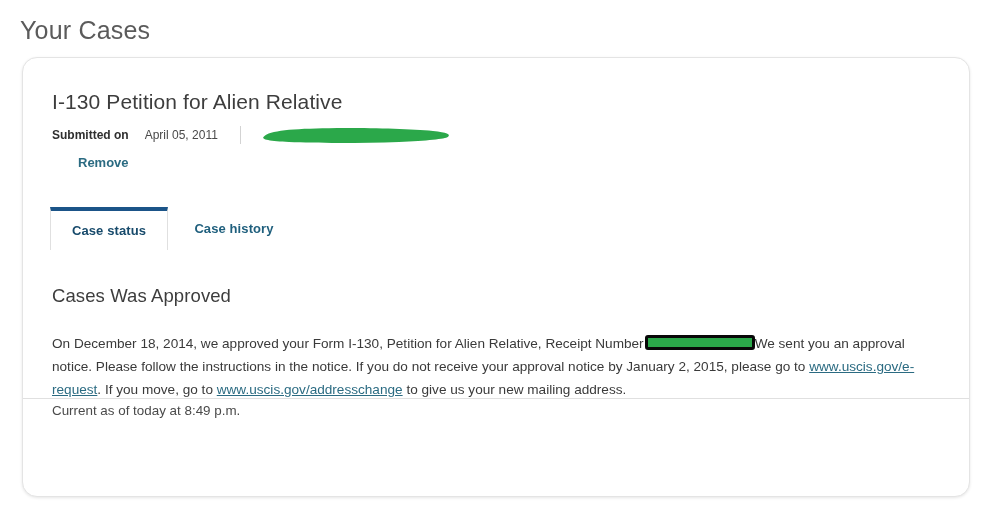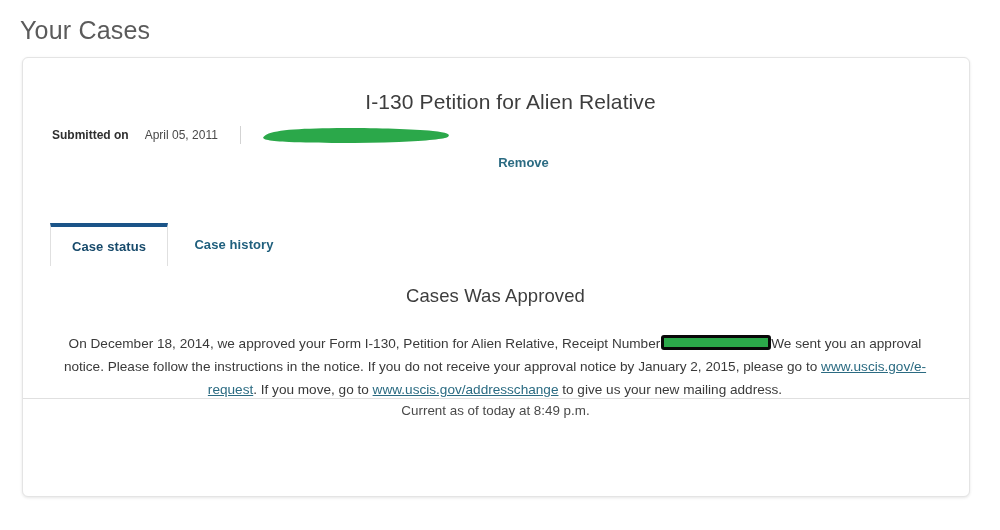--- a/index.html
+++ b/index.html
@@ -13,21 +13,20 @@
     font-family: "Liberation Sans", sans-serif;
     -webkit-font-smoothing: antialiased;
     overflow: hidden;
   }
 
   .page {
     position: relative;
     width: 1000px;
     height: 530px;
     background: #ffffff;
-    text-align: center;
   }
 
   
   .page-title {
     position: absolute;
     left: 20px;
     top: 14px;
     font-size: 25px;
     font-weight: 300;
     color: #5b5b5b;
@@ -38,21 +37,21 @@
 
   
   .case-card {
     position: absolute;
     left: 22px;
     top: 57px;
     width: 948px;
     height: 440px;
     background: #ffffff;
     border: 1px solid #e4e4e4;
-    border-radius: 6px;
+    border-radius: 15px;
     box-sizing: border-box;
     box-shadow: 0 1px 3px rgba(0,0,0,0.10);
   }
 
   .card-head {
     position: relative;
     padding: 30px 0 0 29px;
   }
 
   .case-title {
@@ -123,21 +122,21 @@
   .tabs-rule {
     position: absolute;
     left: 0;
     right: 0;
     top: 191px;
     height: 1px;
     background: #e0e0e0;
   }
   .tab {
     position: absolute;
-    top: 16px;
+    top: 0;
     height: 43px;
     display: flex;
     align-items: center;
     justify-content: center;
     font-size: 13px;
     font-weight: 700;
     color: #1f4e68;
     box-sizing: border-box;
     cursor: pointer;
     letter-spacing: 0.1px;

